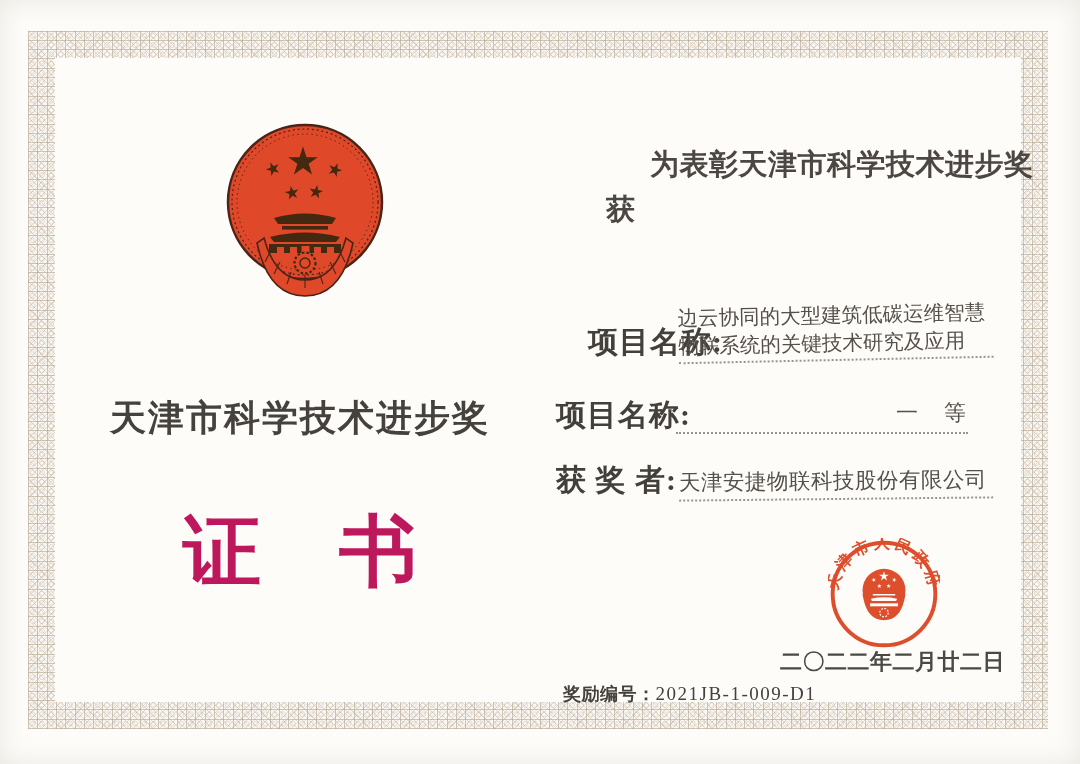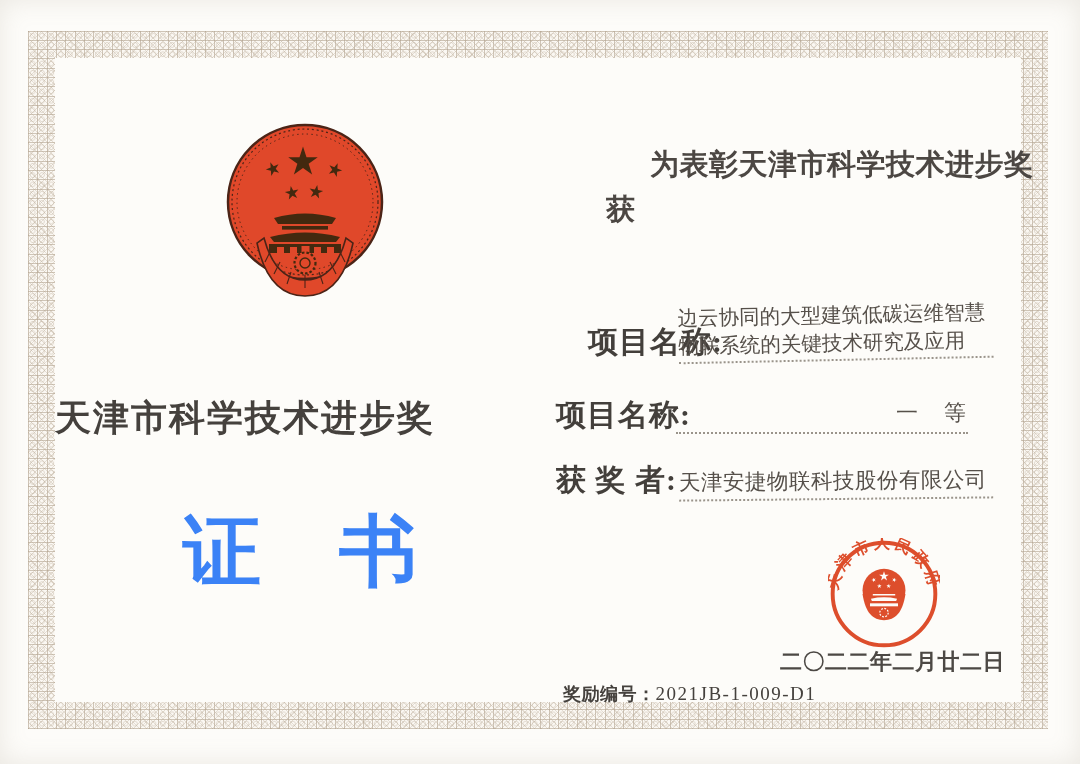--- a/index.html
+++ b/index.html
@@ -27,27 +27,27 @@
     background-size:9.3px 9.3px, auto, auto, auto, auto;
   }
   .band-inner{
     position:absolute;inset:27px;
     background:#fdfcf9;
   }
   
   .emblem{position:absolute;left:224px;top:122px;width:162px;height:176px;}
   .award-title{
     position:absolute;left:55px;top:394px;width:490px;
-    text-align:left;font-size:36px;font-weight:900;letter-spacing:2px;
+    text-align:center;font-size:36px;font-weight:900;letter-spacing:2px;
     color:#45413d;
   }
   .cert-title{
     position:absolute;left:55px;top:500px;width:490px;
     text-align:center;font-size:78px;font-weight:900;
-    color:#3b82f6;letter-spacing:0;
+    color:#be185d;letter-spacing:0;
   }
   
   .citation{
     position:absolute;left:560px;top:142px;width:440px;
     font-size:29px;font-weight:700;color:#4c4743;
     line-height:45px;letter-spacing:.5px;margin-left:46px;
   }
   .citation .l1{text-indent:44px;}
   .field-label{
     position:absolute;font-size:30px;font-weight:900;

